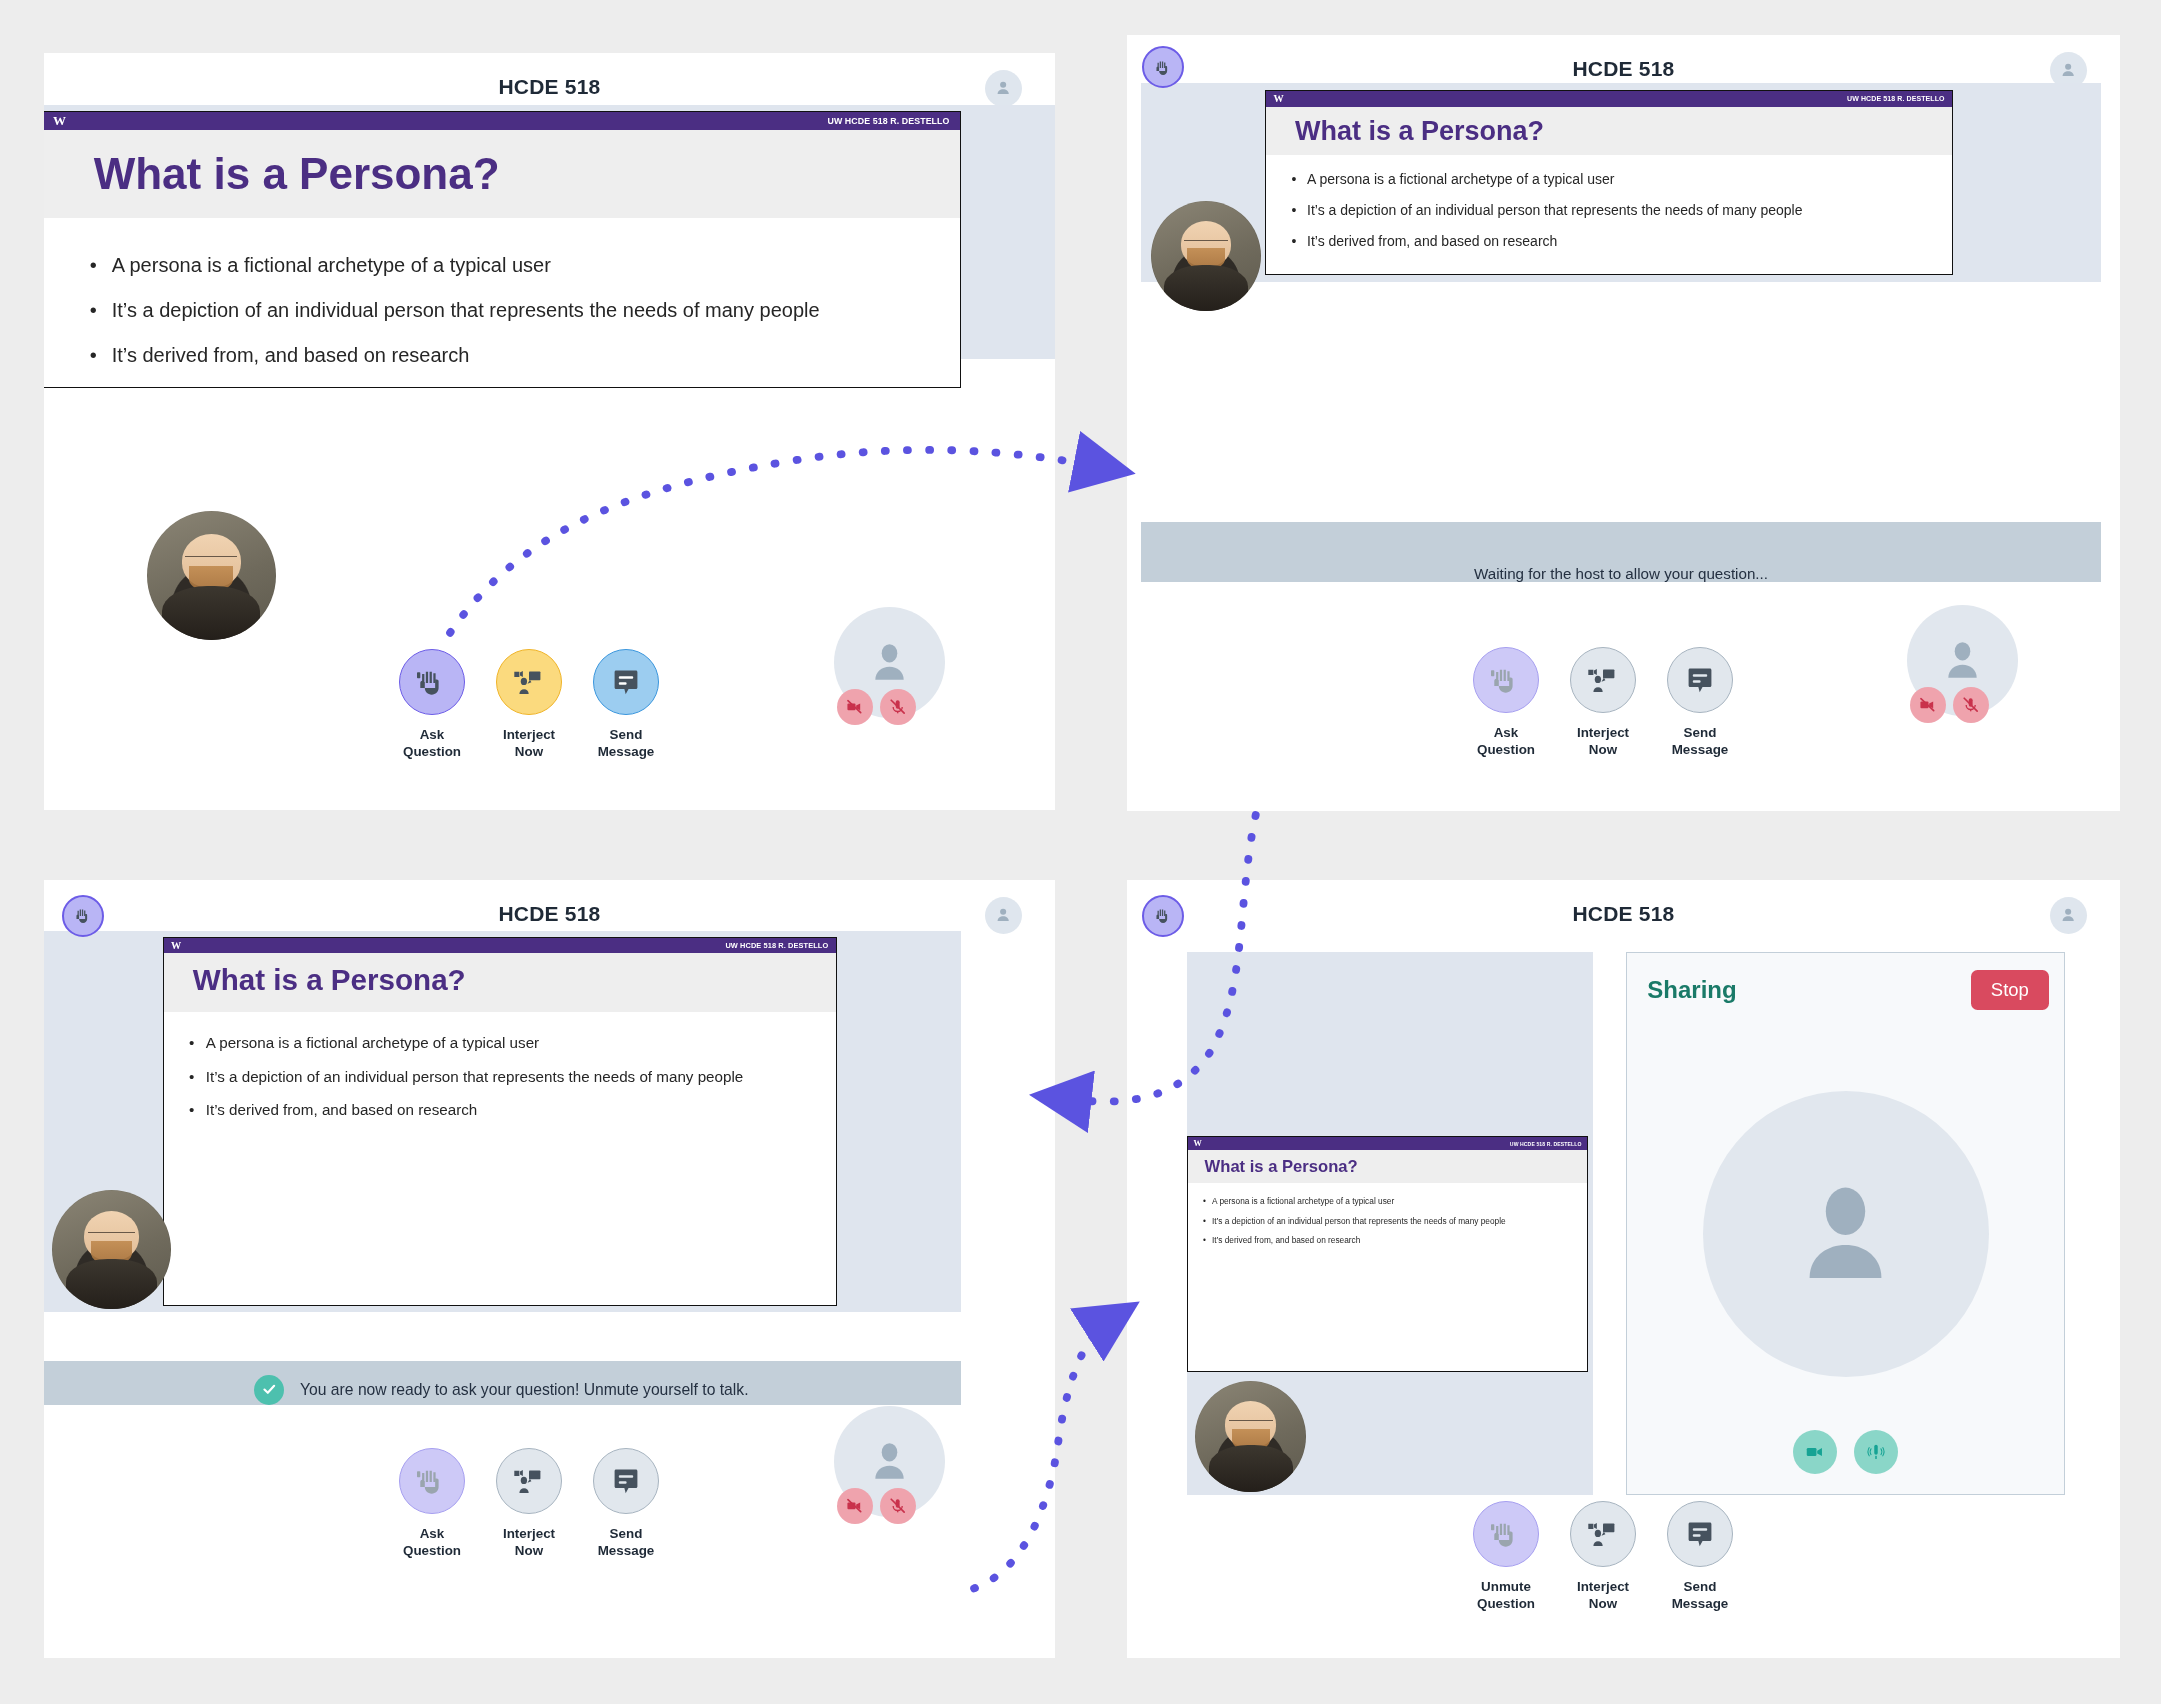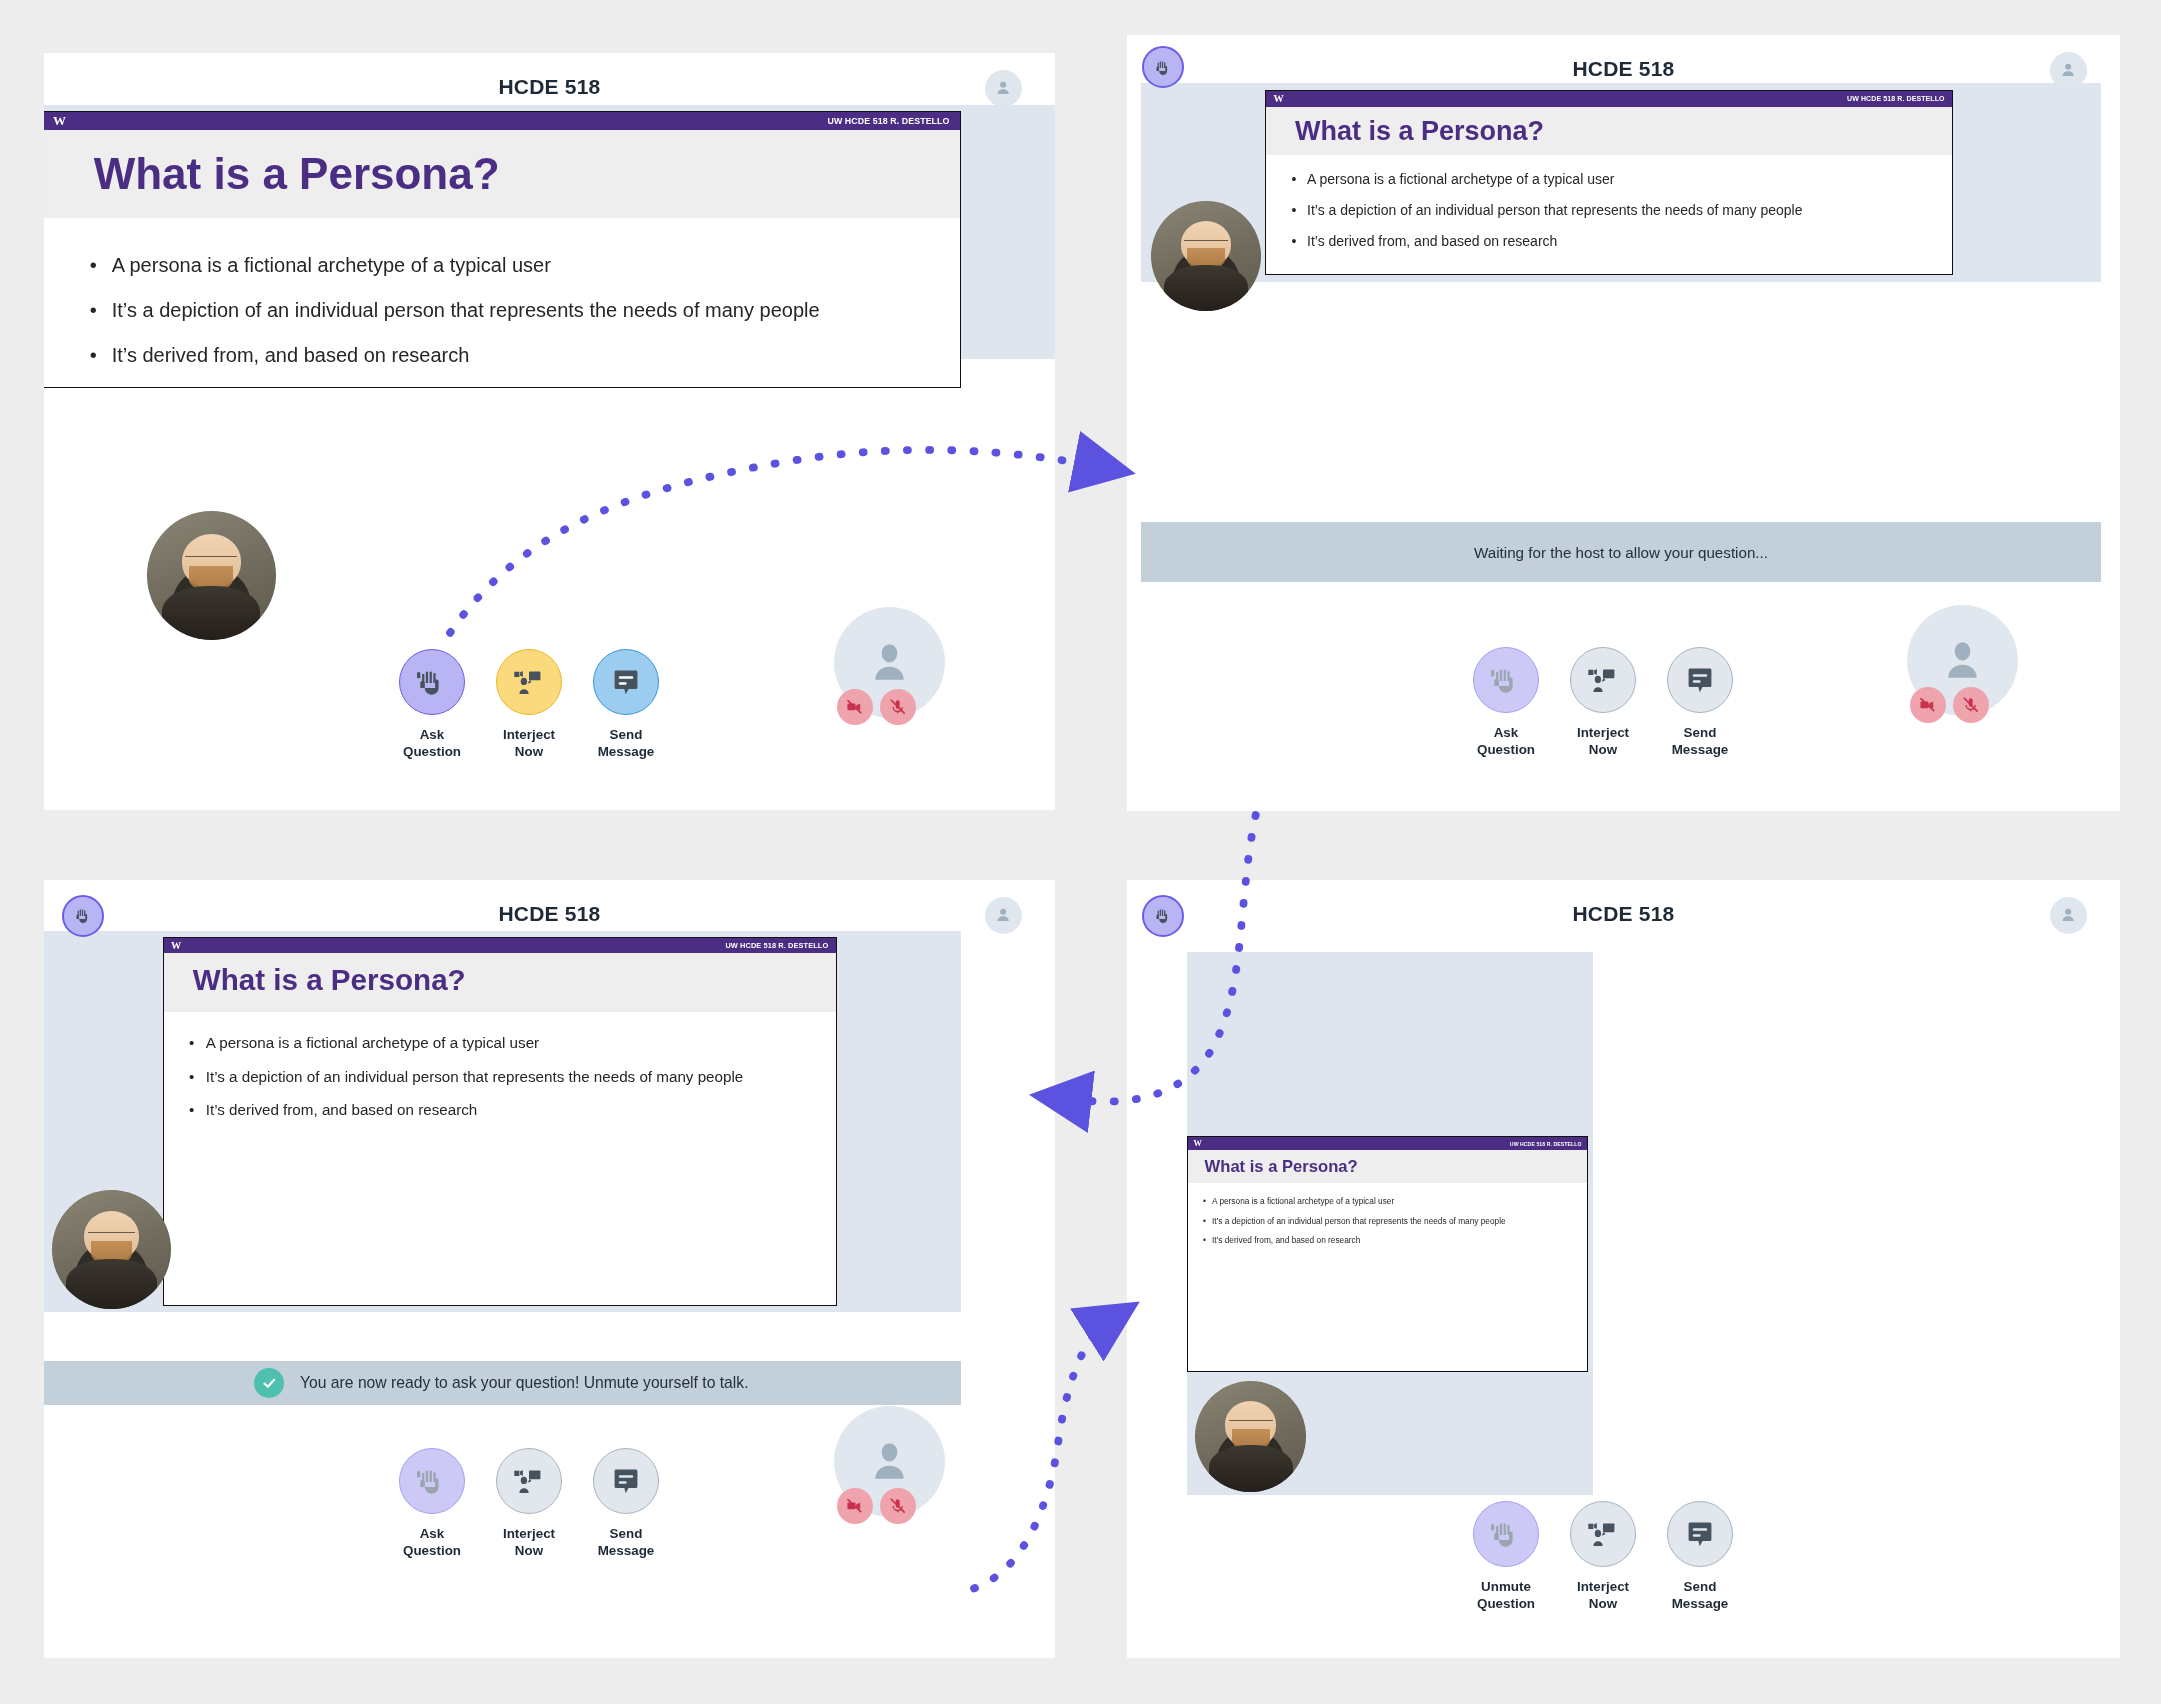--- a/index.html
+++ b/index.html
@@ -96,21 +96,21 @@
   }
   .cam-self .body{
     position:absolute;left:12%;bottom:0;width:76%;height:42%;
     border-radius:46% 46% 0 0;
     background:linear-gradient(180deg,#3c372f 0%,#241f1a 100%);
   }
 
   
   .statusbar{
     position:absolute;background:#c3cfd9;
-    display:flex;align-items:center;justify-content:center;
+    display:flex;align-items:flex-end;justify-content:center;
     color:#243041;
   }
   .status-inner{display:flex;align-items:center;gap:15.7px;}
   .check-icon{
     width:30.5px;height:30.5px;border-radius:50%;background:#4dc0ae;
     display:flex;align-items:center;justify-content:center;flex:0 0 auto;
   }
   .check-icon svg{width:16.6px;height:16.6px;}
 
   
@@ -582,20 +582,47 @@
       </div>
     </div>
     <div class="cam-self" style="left:8.3px;top:429px;width:111px;height:111px;z-index:3;">
       <div class="face"></div>
         <div class="glasses"></div>
         <div class="beard"></div>
         <div class="body"></div>
     </div>
   </div>
 
+  <div class="share-card" style="left:499px;top:72px;width:439px;height:543px;">
+    <div class="share-head">
+      <span class="share-title">Sharing</span>
+      <span class="stop-btn">Stop</span>
+    </div>
+    <div class="share-avatar">
+      <svg viewBox="0 0 24 24">
+        <ellipse cx="12" cy="8" rx="3.4" ry="4.1" fill="#9fb0bf"></ellipse>
+        <path d="M5.8 19.5c0-3.5 2.8-5.7 6.2-5.7s6.2 2.2 6.2 5.7z" fill="#9fb0bf"></path>
+      </svg>
+    </div>
+    <div class="share-ctrls">
+      <div class="teal-btn">
+        <svg viewBox="0 0 24 24">
+          <rect x="3" y="7.6" width="10.6" height="8.8" rx="1.5" fill="#16a394"></rect>
+          <path d="M14.4 10.5l5.2-2.9v8.8l-5.2-2.9z" fill="#16a394"></path>
+        </svg>
+      </div>
+      <div class="teal-btn">
+        <svg viewBox="0 0 24 24">
+          <rect x="10.1" y="4" width="3.8" height="11" rx="1.9" fill="#16a394"></rect>
+          <rect x="11.2" y="16.2" width="1.6" height="3.4" fill="#16a394"></rect>
+          <path d="M6.6 8.5a6 6 0 0 0 0 6.4 M4.6 7.2a8.6 8.6 0 0 0 0 9 M17.4 8.5a6 6 0 0 1 0 6.4 M19.4 7.2a8.6 8.6 0 0 1 0 9" fill="none" stroke="#16a394" stroke-width="1.1" stroke-linecap="round"></path>
+        </svg>
+      </div>
+    </div>
+  </div>
 
   <div class="actions" style="left:342px;top:621px;">
     <div class="action">
       <div class="bubble b-purple-soft">
         <svg viewBox="0 0 24 24">
           <rect x="2" y="5.5" width="2.2" height="4" rx=".5" fill="#9aa5ae"></rect>
           <path d="M5.4 6.6h1.5v6h-1.5z M7.9 5.2h1.5v7.4H7.9z M10.4 5.2h1.5v7.4h-1.5z M12.9 6.2h1.5v6.4h-1.5z" fill="#9aa5ae"></path>
           <path d="M4.2 12.6c0-1.1 1-1.9 1.9-1.2l1.1.9v3.6c0 2.6 2 4.6 4.6 4.6 2.6 0 4.6-2 4.6-4.6v-4.4c0-.7-.5-1.2-1.2-1.2h-1.1v5.7h-9.9z" fill="#9aa5ae"></path>
         </svg>
       </div>

